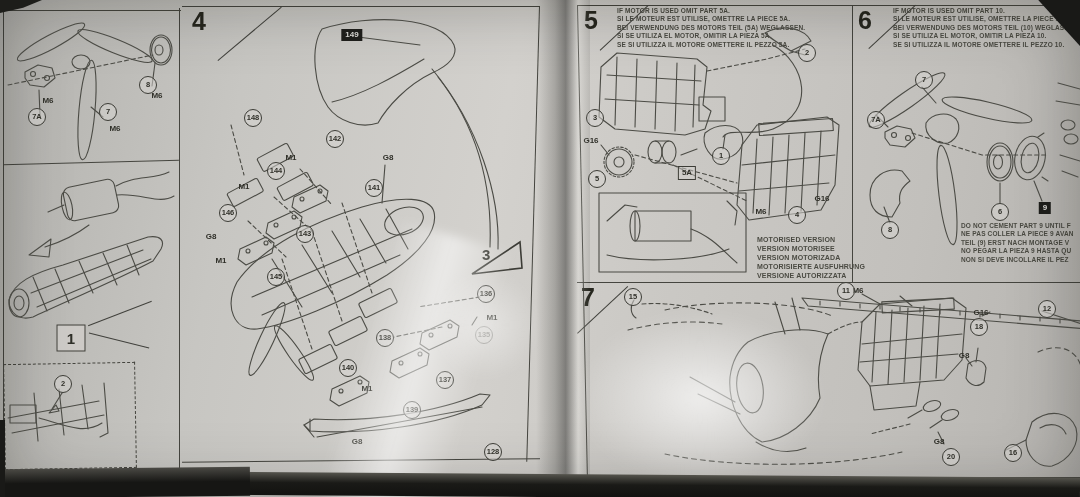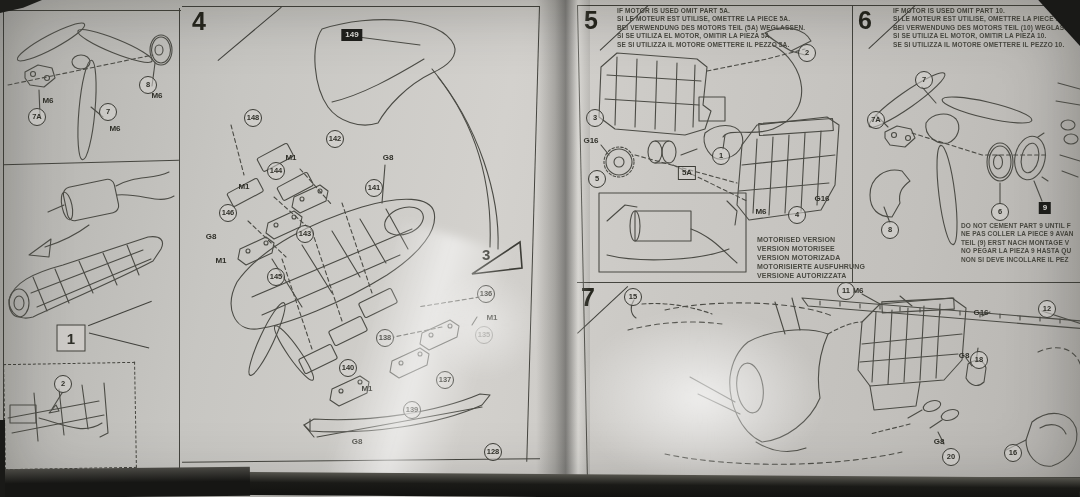--- a/index.html
+++ b/index.html
@@ -345,21 +345,21 @@
       <span class="callout k-circle" style="left: 890px; top: 230px;">8</span>
       <span class="callout k-circle" style="left: 1000px; top: 212px;">6</span>
       <span class="callout k-blackbox" style="left: 1045px; top: 208px;">9</span>
     </div>
   <div class="overlay">
       <span class="callout k-circle" style="left: 633px; top: 297px;">15</span>
       <span class="callout k-text" style="left: 858px; top: 291px;">M6</span>
       <span class="callout k-circle" style="left: 846px; top: 291px;">11</span>
       <span class="callout k-text" style="left: 981px; top: 313px;">G16</span>
       <span class="callout k-circle" style="left: 1047px; top: 309px;">12</span>
-      <span class="callout k-circle" style="left: 979px; top: 360px;">18</span>
+      <span class="callout k-circle" style="left: 979px; top: 327px;">18</span>
       <span class="callout k-text" style="left: 964px; top: 356px;">G8</span>
       <span class="callout k-text" style="left: 939px; top: 442px;">G8</span>
       <span class="callout k-circle" style="left: 951px; top: 457px;">20</span>
       <span class="callout k-circle" style="left: 1013px; top: 453px;">16</span>
     </div>
 
   <div class="glare" style="left:536px;top:0;width:54px;height:497px;
     background:linear-gradient(90deg,rgba(40,40,36,0) 0%,rgba(40,40,36,.25) 35%,rgba(28,28,26,.45) 55%,rgba(255,255,250,.18) 78%,rgba(40,40,36,.12) 100%);"></div>
 
   <div class="glare" style="left:352px;top:230px;width:120px;height:300px;transform:rotate(16deg);

